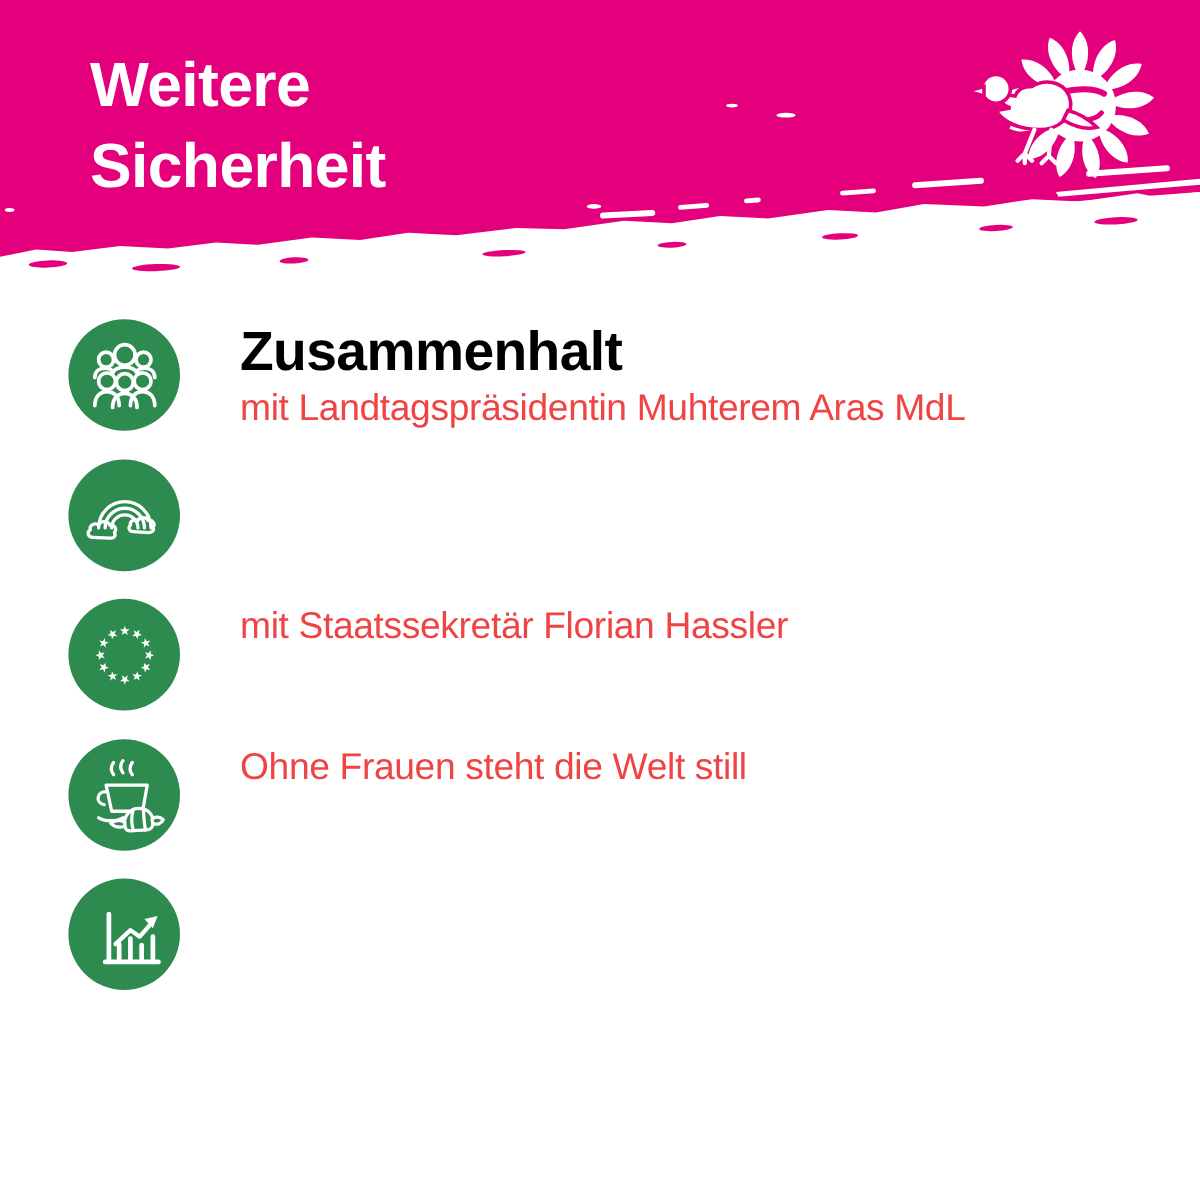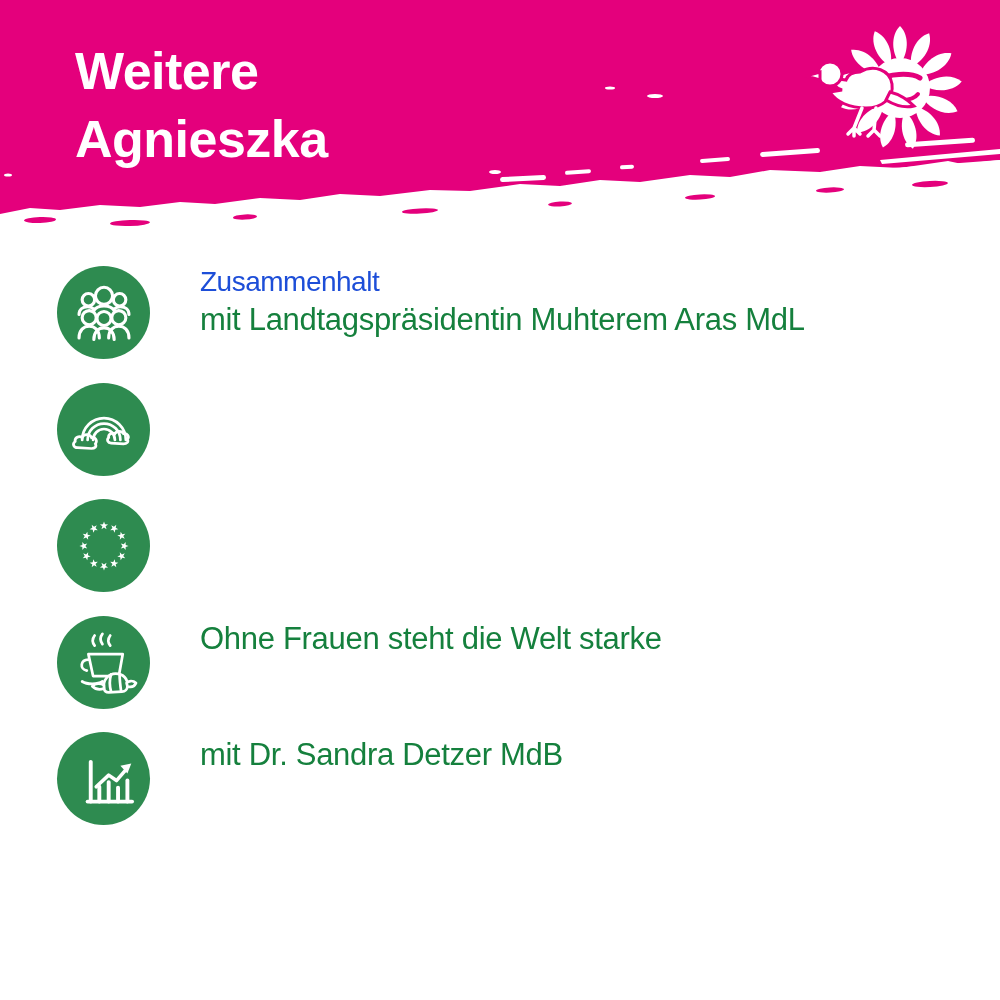--- a/index.html
+++ b/index.html
@@ -18,25 +18,25 @@
   
   .list{position:absolute;top:266px;left:0;width:1000px;}
   .row{display:flex;align-items:flex-start;height:116.5px;padding-left:57px;}
   .icon-circle{
     flex:none;width:93px;height:93px;border-radius:50%;
     background:#2E8B50;display:flex;align-items:center;justify-content:center;
   }
   .icon-circle svg{width:78px;height:78px;display:block;}
   .texts{margin-left:50px;padding-top:1px;}
   .title{
-    margin:0;font-size:28px;font-weight:400;color:#1d4ed8;
+    margin:0;font-size:46px;font-weight:700;color:#000000;
     letter-spacing:-0.5px;line-height:1.1;
   }
   .subtitle{
-    margin:4px 0 0 0;font-size:31px;font-weight:400;color:#15803d;
+    margin:4px 0 0 0;font-size:31px;font-weight:400;color:#ef4444;
     letter-spacing:-0.3px;line-height:1.15;
   }
 </style>
 </head>
 <body>
 
 <div class="poster">
 
   <svg class="header-art" viewBox="0 0 1000 240" preserveAspectRatio="none" aria-hidden="true">
     <path fill="#E4007C" d="M0 0 H1000 V160
@@ -63,21 +63,21 @@
     <ellipse cx="420" cy="211" rx="18" ry="2.6" fill="#E4007C" transform="rotate(-3 420 211)"></ellipse>
     <ellipse cx="560" cy="204" rx="12" ry="2.4" fill="#E4007C" transform="rotate(-3 560 204)"></ellipse>
     <ellipse cx="700" cy="197" rx="15" ry="2.6" fill="#E4007C" transform="rotate(-3 700 197)"></ellipse>
     <ellipse cx="830" cy="190" rx="14" ry="2.6" fill="#E4007C" transform="rotate(-3 830 190)"></ellipse>
     <ellipse cx="930" cy="184" rx="18" ry="3" fill="#E4007C" transform="rotate(-3 930 184)"></ellipse>
     <ellipse cx="8" cy="175" rx="4" ry="1.6" fill="#ffffff"></ellipse>
   </svg>
 
   <div class="header-title">
     <div>Weitere</div>
-    <div>Agnieszka</div>
+    <div>Sicherheit</div>
   </div>
 
   <svg class="logo" viewBox="0 0 172 150" aria-hidden="true">
     <defs>
       <path id="petal" d="M0 -24 C8 -34 10 -52 0 -62 C-10 -52 -8 -34 0 -24 Z"></path>
     </defs>
 
     <g fill="#ffffff" transform="translate(110,72)">
       <use href="#petal"></use>
       <use href="#petal" transform="rotate(28)"></use>
@@ -162,20 +162,21 @@
           <use href="#eustar" transform="rotate(150 50 50) translate(50 24)"></use>
           <use href="#eustar" transform="rotate(180 50 50) translate(50 24)"></use>
           <use href="#eustar" transform="rotate(210 50 50) translate(50 24)"></use>
           <use href="#eustar" transform="rotate(240 50 50) translate(50 24)"></use>
           <use href="#eustar" transform="rotate(270 50 50) translate(50 24)"></use>
           <use href="#eustar" transform="rotate(300 50 50) translate(50 24)"></use>
           <use href="#eustar" transform="rotate(330 50 50) translate(50 24)"></use>
         </svg>
       </div>
       <div class="texts">
+        <p class="subtitle">mit Staatssekretär Florian Hassler</p>
       </div>
     </div>
 
     <div class="row">
       <div class="icon-circle">
         <svg viewBox="0 0 100 100" fill="none" stroke="#ffffff" stroke-width="3.5" stroke-linecap="round" stroke-linejoin="round">
           <path d="M38 16 C35 20 35 25 38 29"></path>
           <path d="M48 14 C45 18 45 23 48 27"></path>
           <path d="M58 16 C55 20 55 25 58 29"></path>
           <path d="M30 40 L74 40 L69 68 L36 68 Z"></path>
@@ -184,36 +185,35 @@
           <g>
             <path fill="#2E8B50" d="M50 84 C48 73 56 65 65 65 C74 65 81 71 80 81 C80 85 77 88 73 88 L56 89 C52 89 50.5 87 50 84 Z"></path>
             <path fill="#2E8B50" d="M50 84 C44 86 39 85 35 81 C39 77 46 77 50 80 Z"></path>
             <path fill="#2E8B50" d="M80 81 C85 83 89 81 91 77 C87 73 81 74 79 77 Z"></path>
             <path d="M59 66 C57 73 57 81 59 88"></path>
             <path d="M70 66 C70 73 71 81 72 88"></path>
           </g>
         </svg>
       </div>
       <div class="texts">
-        <p class="subtitle">Ohne Frauen steht die Welt starke</p>
+        <p class="subtitle">Ohne Frauen steht die Welt still</p>
       </div>
     </div>
 
     <div class="row">
       <div class="icon-circle">
         <svg viewBox="0 0 100 100" fill="none" stroke="#ffffff" stroke-linecap="round" stroke-linejoin="round">
           <path d="M33 28 V79" stroke-width="5"></path>
           <path d="M29 79 H86" stroke-width="5"></path>
           <path d="M44 79 V60" stroke-width="5"></path>
           <path d="M56 79 V54" stroke-width="5"></path>
           <path d="M68 79 V61" stroke-width="5"></path>
           <path d="M80 79 V52" stroke-width="5"></path>
           <path d="M40 60 L56 45 L66 52 L79 37" stroke-width="4.5"></path>
           <polygon points="85,30 71,33 80,43" fill="#ffffff" stroke="none"></polygon>
         </svg>
       </div>
       <div class="texts">
-        <p class="subtitle">mit Dr. Sandra Detzer MdB</p>
       </div>
     </div>
 
   </div>
 </div>
 
 </body></html>

